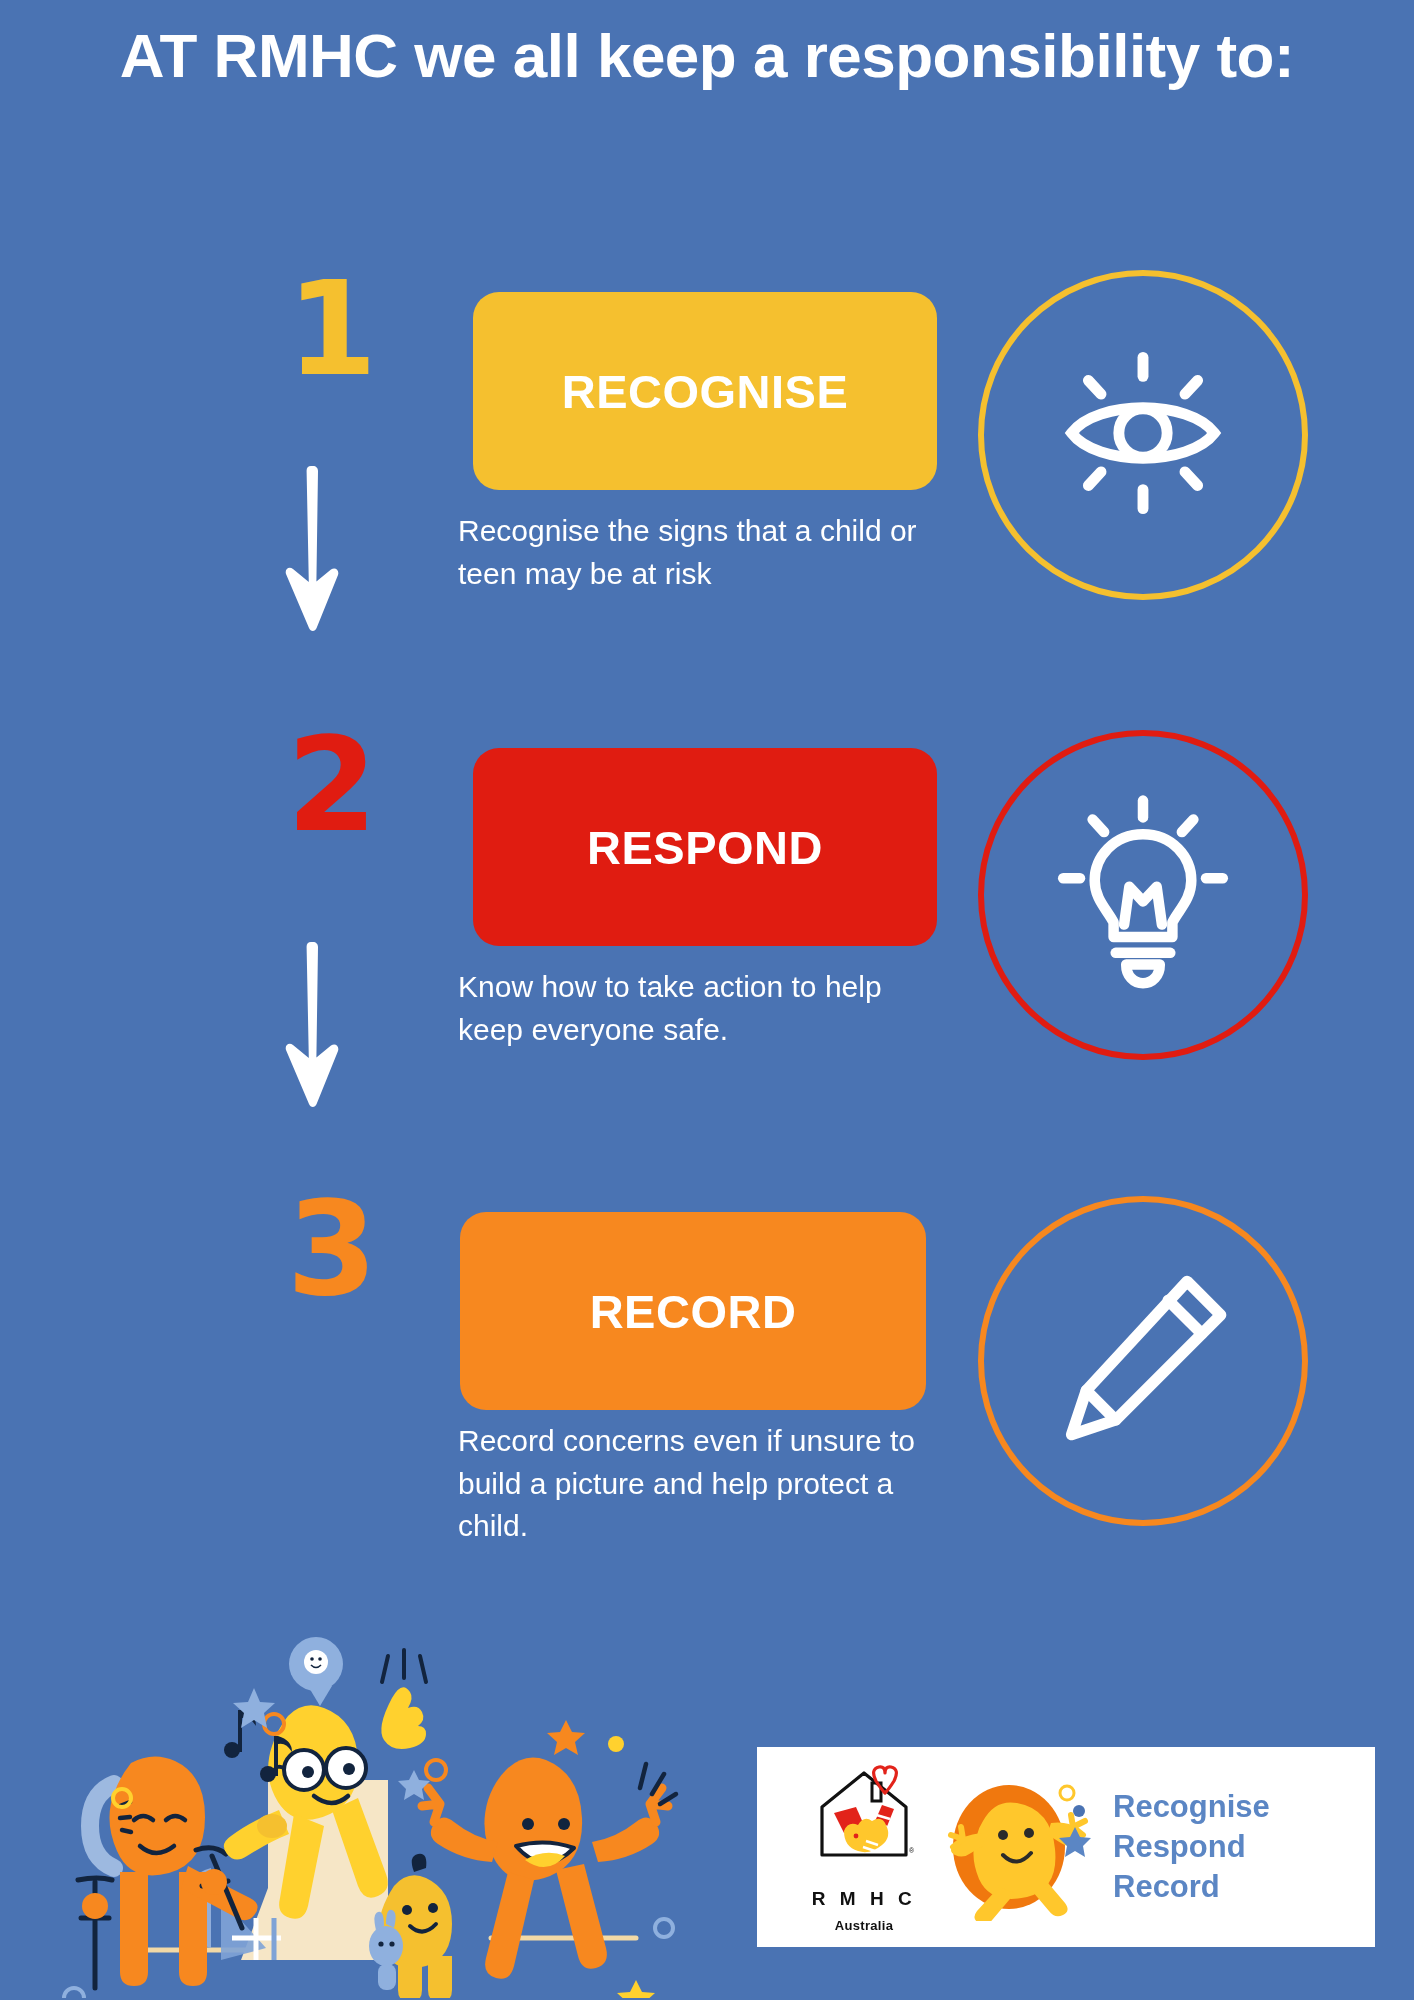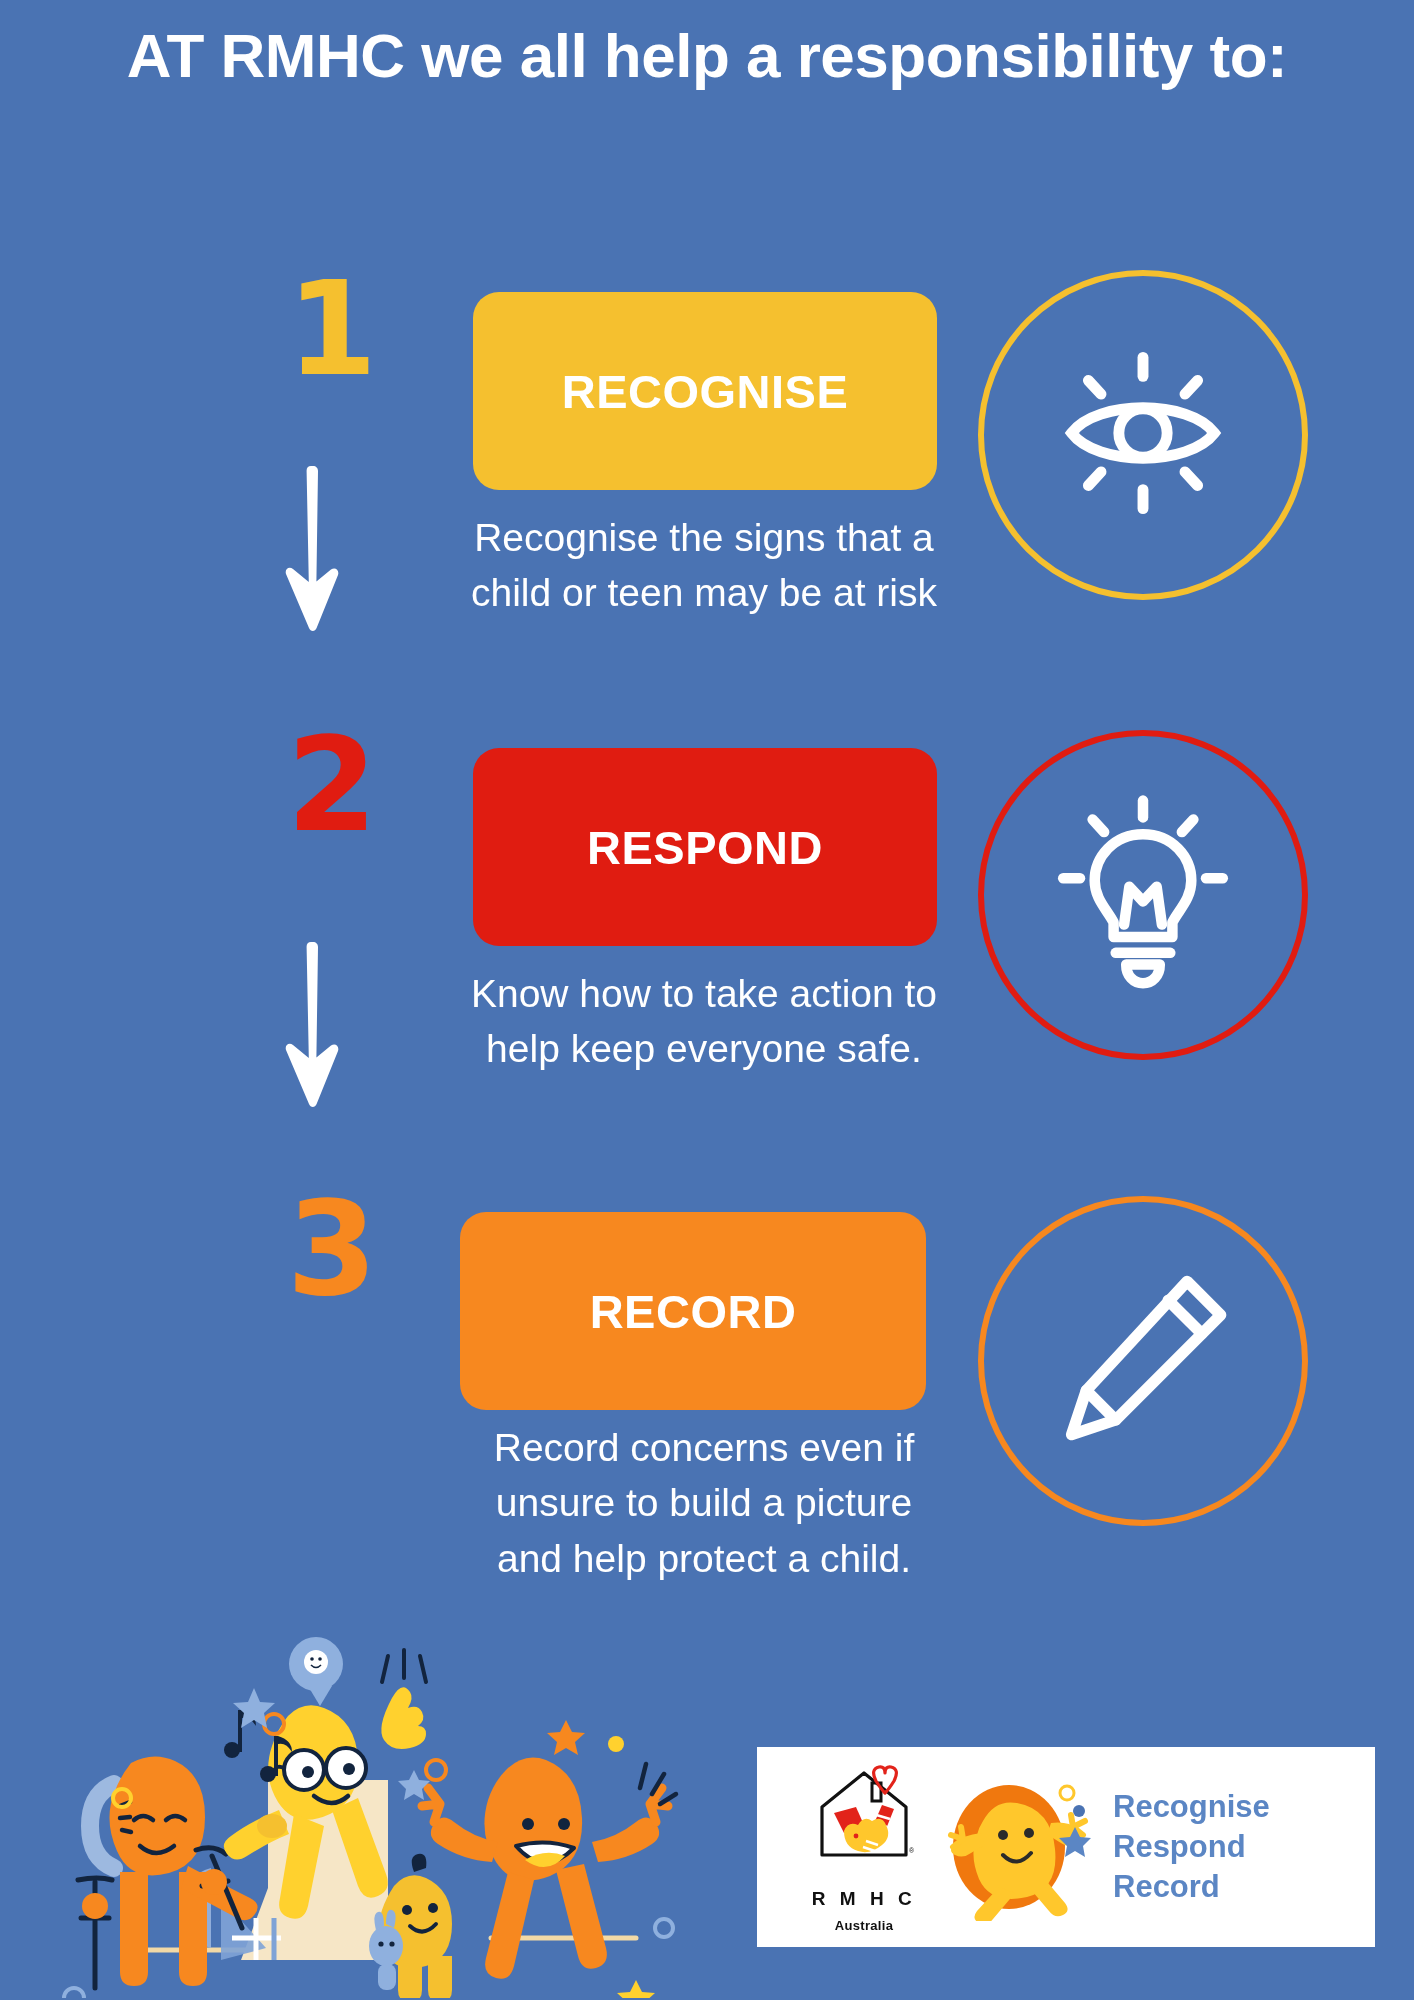--- a/index.html
+++ b/index.html
@@ -65,23 +65,22 @@
   }
   #step-1 .pill { background:#f5c02f; }
   #step-2 .pill { background:#e01c11; }
   #step-3 .pill { background:#f7881f; }
 
   .step-desc {
     position:absolute;
     left:458px;
     top:240px;
     width:492px;
-    text-align:center;
     color:#ffffff;
-    font-size:39px;
+    font-size:30px;
     line-height:1.42;
     font-weight:300;
   }
   #step-3 .step-desc { top:230px; }
 
   .icon-circle {
     position:absolute;
     left:978px;
     top:0;
     width:330px;
@@ -135,21 +134,21 @@
     margin-left:18px;
     color:#5b86c4;
     font-size:31px;
     font-weight:bold;
     line-height:1.28;
   }
 </style>
 </head>
 <body>
 
-<div class="title">AT RMHC we all help a responsibility to:</div>
+<div class="title">AT RMHC we all keep a responsibility to:</div>
 
 <div class="step" id="step-1">
   <div class="step-number">1</div>
 
   <div class="pill">
     <span class="pill-label">RECOGNISE</span>
   </div>
 
   <div class="step-desc">Recognise the signs that a child or teen may be at risk</div>
 

